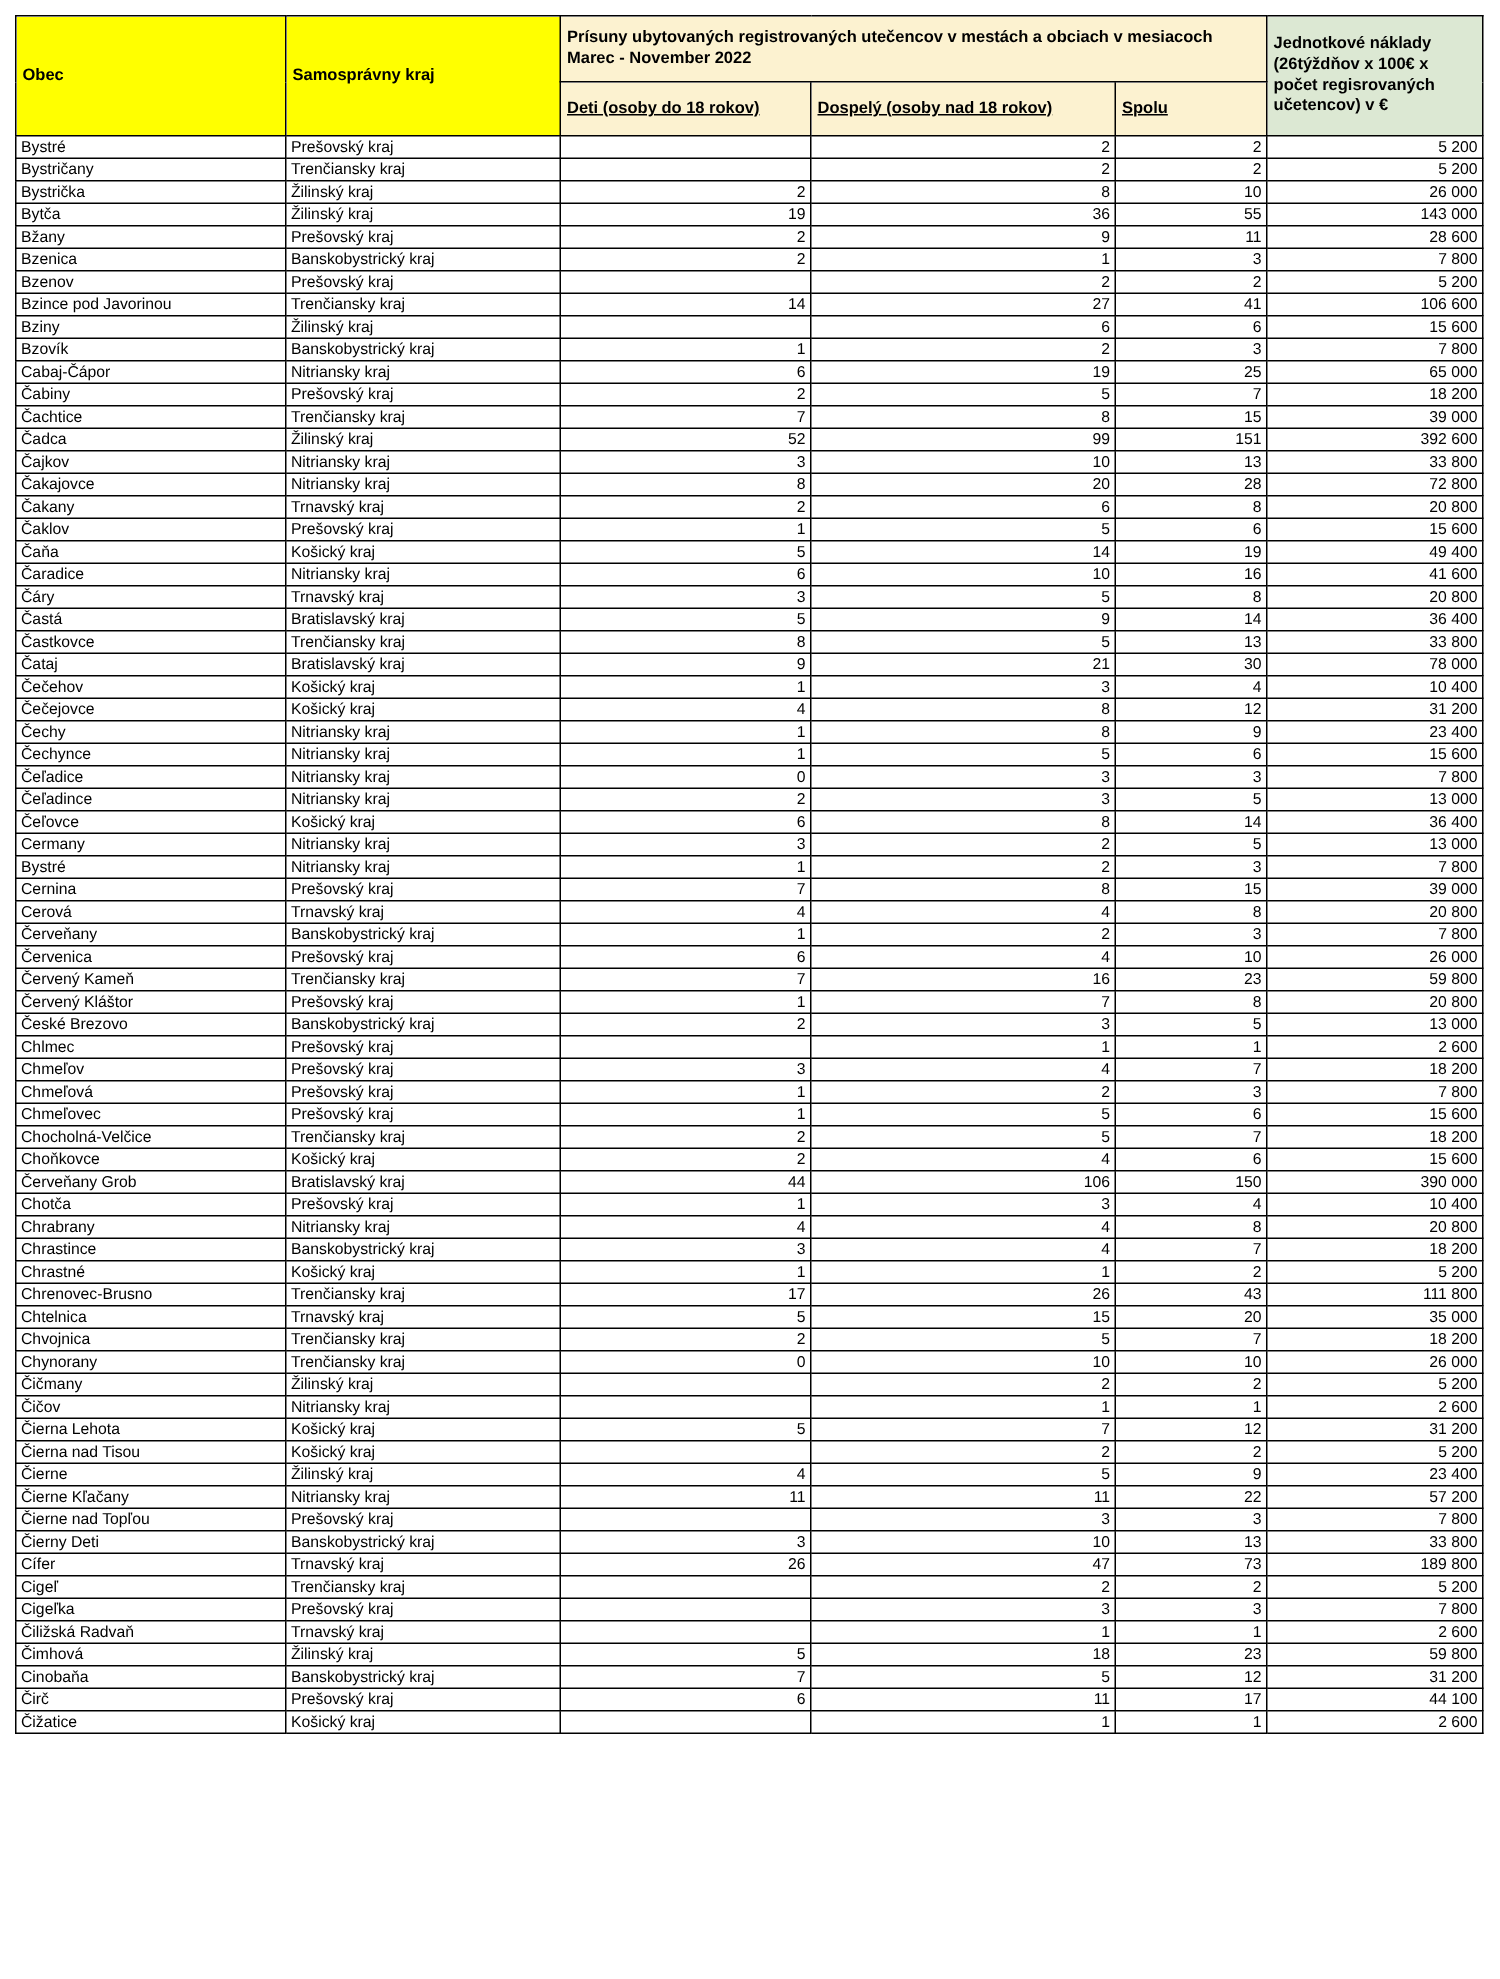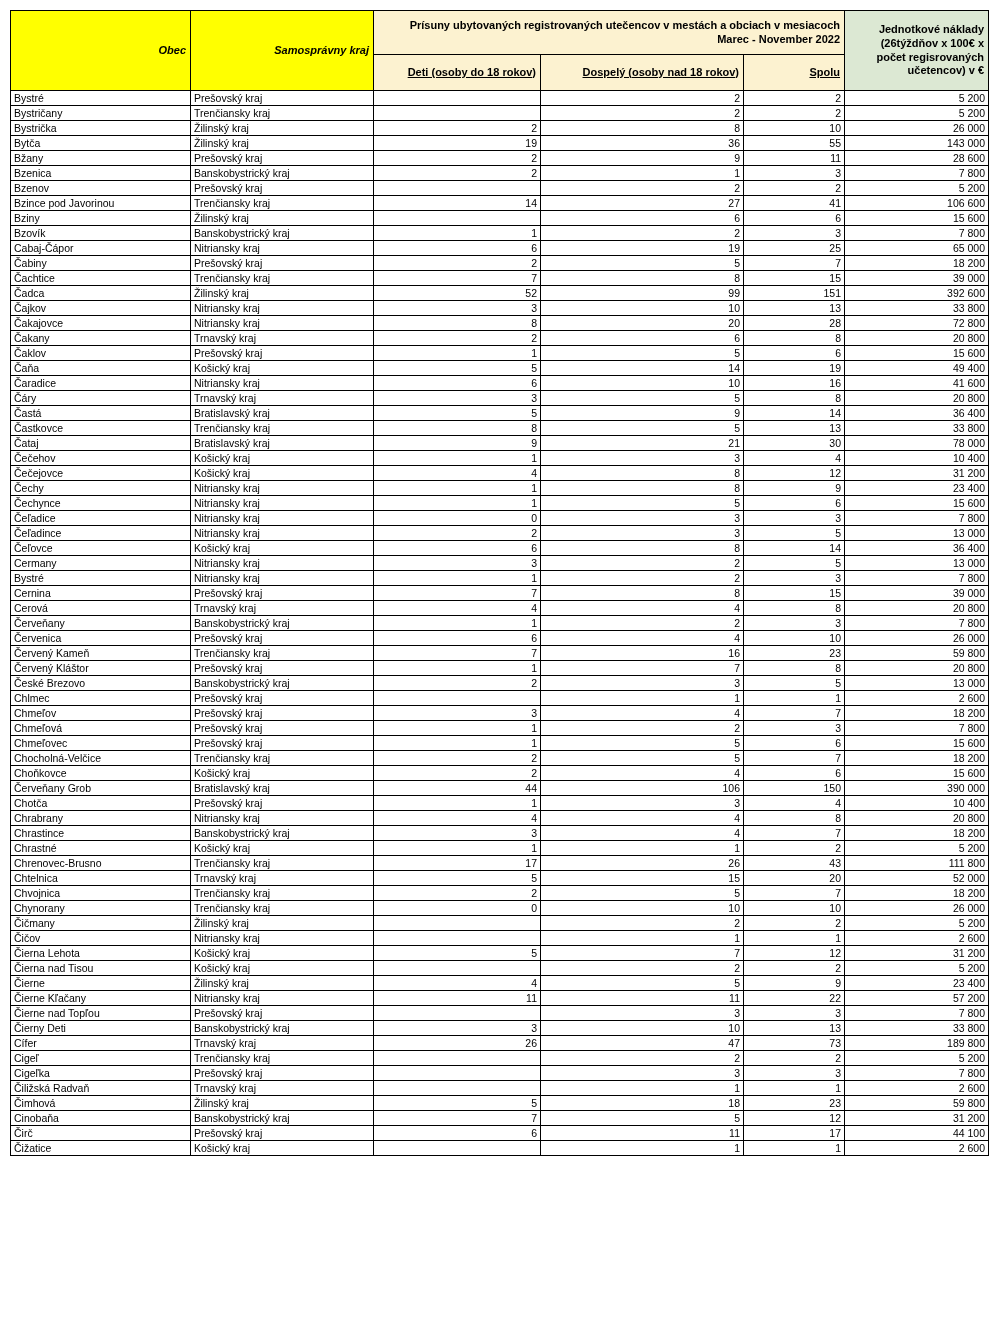--- a/index.html
+++ b/index.html
@@ -16,24 +16,24 @@
   }
   table.main{
     border-collapse:collapse;table-layout:fixed;width:978px;
   }
   table.main th, table.main td{
     border:1.6px solid var(--border);
     overflow:hidden;box-sizing:border-box;
   }
   thead th{
     font-weight:bold;font-size:11px;line-height:1.25;
-    text-align:right;vertical-align:middle;padding:2px 4px;
+    text-align:left;vertical-align:middle;padding:2px 4px;
     white-space:normal;
   }
-  th.yellow{background:var(--yellow);font-style:italic;}
+  th.yellow{background:var(--yellow);}
   th.cream{background:var(--cream);}
   th.green{background:var(--green);}
   tr.band-top th{height:44px;}
   tr.band-sub th{height:36px;text-decoration:underline;}
   tbody td{
     font-size:10.5px;line-height:14px;height:15px;
     padding:0 3px;white-space:nowrap;background:#ffffff;
   }
   tbody td.name{text-align:left;}
   tbody td.num{text-align:right;}
@@ -480,21 +480,21 @@
           <td class="num">26</td>
           <td class="num">43</td>
           <td class="num">111 800</td>
         </tr>
         <tr>
           <td class="name">Chtelnica</td>
           <td class="name">Trnavský kraj</td>
           <td class="num">5</td>
           <td class="num">15</td>
           <td class="num">20</td>
-          <td class="num">52 000</td>
+          <td class="num">35 000</td>
         </tr>
         <tr>
           <td class="name">Chvojnica</td>
           <td class="name">Trenčiansky kraj</td>
           <td class="num">2</td>
           <td class="num">5</td>
           <td class="num">7</td>
           <td class="num">18 200</td>
         </tr>
         <tr>

